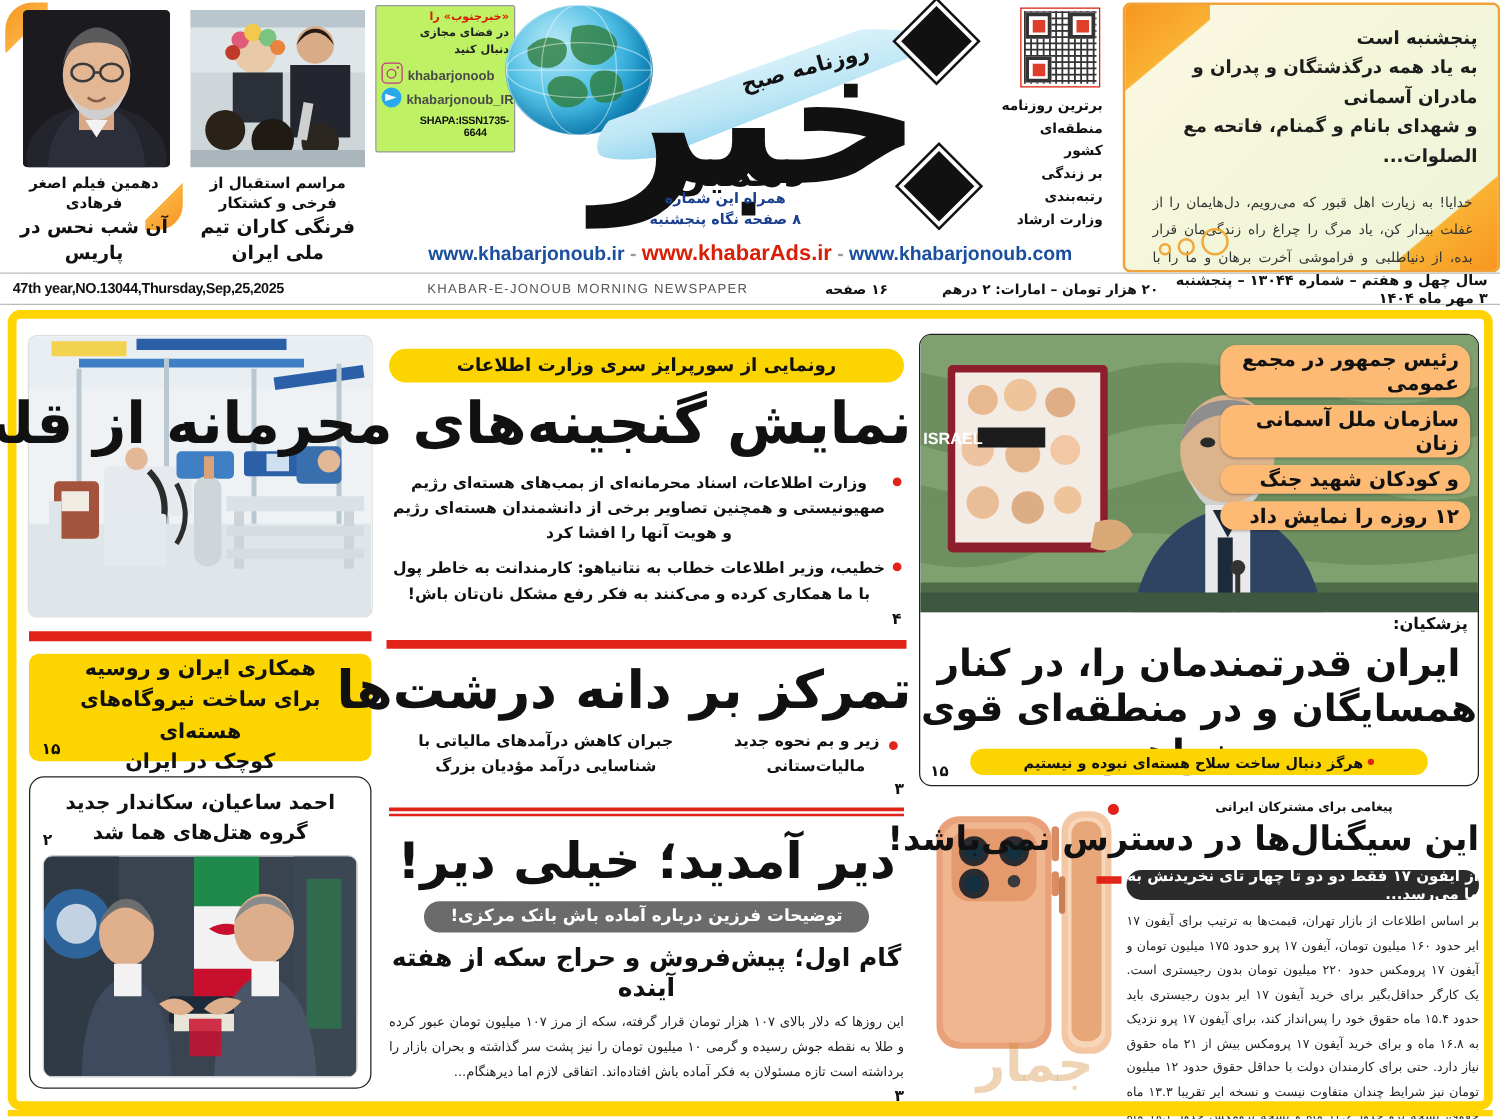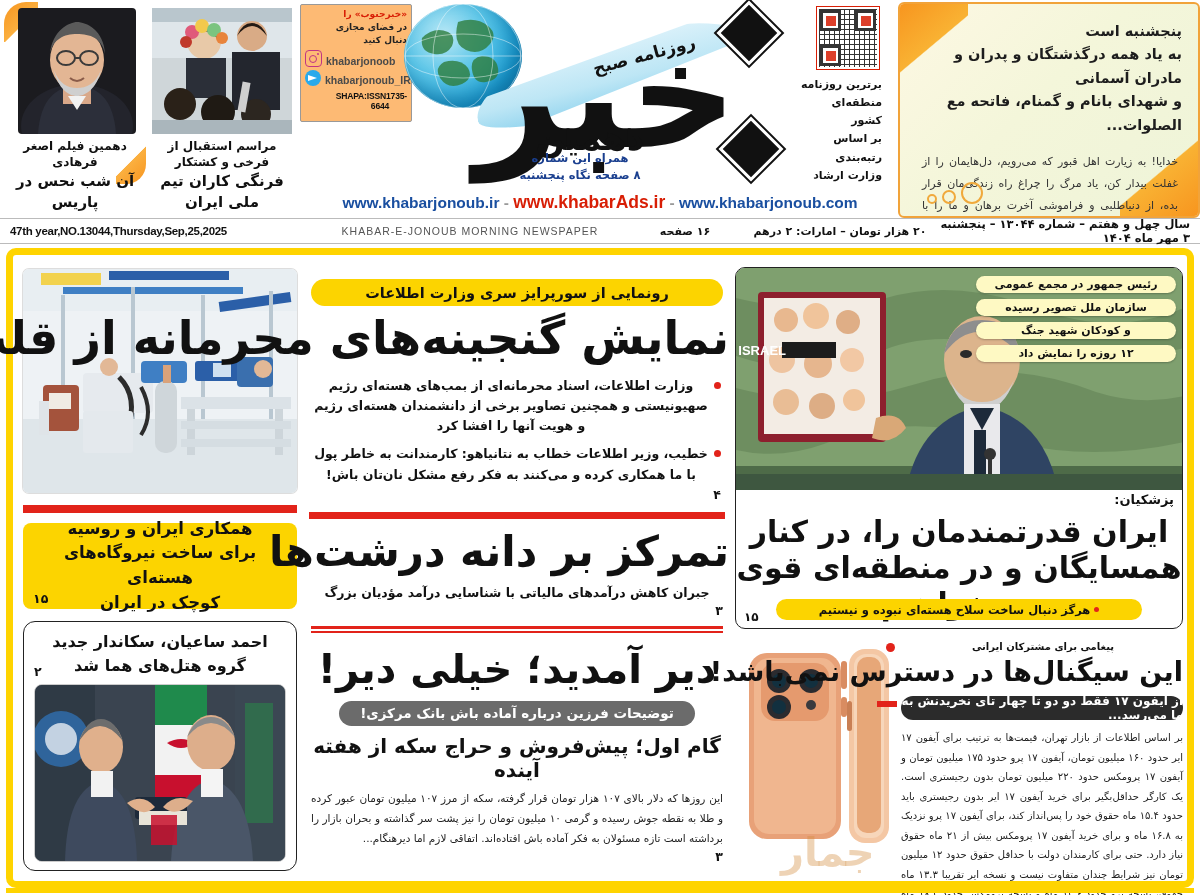--- a/index.html
+++ b/index.html
@@ -29,21 +29,21 @@
   .ph-wrestle{position:absolute;left:0;top:6px;width:140px;height:126px;overflow:hidden;}
   .promo-2 .cap{position:absolute;left:0;top:136px;width:140px;text-align:center;}
 
   .capline1{font-size:12px;font-weight:bold;line-height:1.35;}
   .capline2{font-size:15px;font-weight:bold;line-height:1.35;margin-top:1px;}
   .pagenum{font-size:14px;font-weight:bold;margin-top:3px;text-align:right;padding-right:6px;}
   .pagenum.l{text-align:left;padding-left:4px;}
 
   
   .social{position:absolute;left:300px;top:4px;width:112px;height:118px;
-     border:1px solid #999;border-radius:2px;padding:3px 4px;box-sizing:border-box;background:#fdba74;}
+     border:1px solid #999;border-radius:2px;padding:3px 4px;box-sizing:border-box;background:#bef264;}
   .social .s-top{font-size:9px;line-height:1.45;text-align:right;font-weight:bold;color:#222;}
   .social .s-top .red{color:#d81e05;}
   .social .row{display:flex;align-items:flex-end;gap:4px;margin-top:3px;direction:ltr;}
   .social .row .txt{font-size:10.5px;font-weight:bold;color:#4a4a4a;font-family:"Liberation Sans",sans-serif;}
   .ig{width:15px;height:15px;border:1.6px solid #c13584;border-radius:4px;position:relative;flex:none;}
   .ig:after{content:"";position:absolute;left:3.4px;top:3.4px;width:6px;height:6px;border:1.4px solid #c13584;border-radius:50%;}
   .ig:before{content:"";position:absolute;right:1.6px;top:1.6px;width:2px;height:2px;background:#c13584;border-radius:50%;}
   .tg{width:16px;height:16px;border-radius:50%;background:#29a9eb;position:relative;flex:none;}
   .tg:after{content:"";position:absolute;left:3px;top:5px;width:0;height:0;
      border-left:9px solid #fff;border-top:3px solid transparent;border-bottom:3px solid transparent;}
@@ -124,21 +124,21 @@
   .frame{position:absolute;left:6px;top:248px;width:1188px;height:640px;
     border:7px solid #ffd400;border-radius:10px;background:#fff;box-sizing:border-box;}
   .inner{position:absolute;inset:0;}
 
   
   .col-left{position:absolute;left:4px;top:4px;width:286px;height:618px;}
   .ph-lab{position:absolute;left:6px;top:10px;width:274px;height:224px;border-radius:6px;overflow:hidden;
      box-shadow:0 0 0 1px #ddd;}
   .redbar{position:absolute;left:6px;top:246px;width:274px;height:8px;background:#e2231a;}
   .yellowbox{position:absolute;left:6px;top:264px;width:274px;height:86px;background:#fcd400;border-radius:8px;
-     display:flex;align-items:center;justify-content:center;}
+     display:flex;justify-content:center;}
   .yellowbox .t{font-size:16.5px;font-weight:bold;line-height:1.5;text-align:center;padding:0 10px;}
   .yb-num{position:absolute;left:10px;bottom:3px;font-size:12.5px;font-weight:bold;}
   .whitecard{position:absolute;left:6px;top:362px;width:274px;height:250px;
      border:1.5px solid #222;border-radius:12px;box-sizing:border-box;padding:8px 24px 6px;background:#fff;}
   .whitecard .t{font-size:16px;font-weight:bold;line-height:1.5;text-align:center;}
   .wc-num{position:absolute;right:auto;left:10px;top:42px;font-size:12.5px;font-weight:bold;}
   .ph-hand{position:absolute;left:10px;top:62px;width:250px;height:176px;border-radius:8px;overflow:hidden;
      border:1px solid #ccc;}
 
   
@@ -168,22 +168,22 @@
   .blackpill .t{font-size:13.5px;font-weight:bold;color:#fff;}
   .head3b{font-size:20px;font-weight:bold;text-align:center;margin:8px 0 0;}
   .body3{font-size:10.5px;line-height:1.9;text-align:justify;margin:7px 6px 0;color:#222;}
 
   
   .col-right{position:absolute;left:718px;top:4px;width:456px;height:618px;}
   .rcard{position:absolute;left:4px;top:8px;width:448px;height:362px;
      border:1.5px solid #222;border-radius:10px;overflow:hidden;box-sizing:border-box;background:#fff;}
   .ph-un{position:absolute;left:0;top:0;width:448px;height:222px;overflow:hidden;}
   .callouts{position:absolute;right:6px;top:8px;width:200px;}
-  .callouts .c{background:#fef9c3;border-radius:13px;padding:2px 9px;margin-bottom:6px;
-     font-size:11px;font-weight:bold;text-align:center;box-shadow:0 1px 2px rgba(0,0,0,.25);}
+  .callouts .c{background:#fdba74;border-radius:13px;padding:2px 9px;margin-bottom:6px;
+     font-size:16px;font-weight:bold;box-shadow:0 1px 2px rgba(0,0,0,.25);}
   .attrib{position:absolute;right:8px;top:224px;font-size:13px;font-weight:bold;}
   .head4{position:absolute;left:0;right:0;top:246px;text-align:center;
      font-size:30px;font-weight:bold;line-height:1.2;}
   .ypill{position:absolute;left:40px;right:40px;bottom:8px;background:#fcd400;border-radius:11px;
      height:21px;display:flex;align-items:center;justify-content:center;}
   .ypill .t{font-size:11.5px;font-weight:bold;}
   .ypill .dot{width:5px;height:5px;margin:0 0 0 4px;}
   .rc-num{position:absolute;left:8px;bottom:4px;font-size:12px;font-weight:bold;}
 
   .rlower{position:absolute;left:4px;top:378px;width:448px;height:240px;}
@@ -328,21 +328,21 @@
             <i></i>
           </span>
         <span class="eye" style="left:1px;bottom:1px">
             <i></i>
           </span>
       </div>
     </div>
     <div class="ministry">
       <span>برترین روزنامه</span><br>
       <span>منطقه‌ای کشور</span><br>
-      <span>بر اساس</span><br>
+      <span>بر زندگی</span><br>
       <span>رتبه‌بندی</span><br>
       <span>وزارت ارشاد</span>
     </div>
 
     <div class="prayer">
       <div class="corner-tl"></div>
       <div class="corner-br"></div>
       <div class="hl" style="white-space:pre-line">پنجشنبه است
 به یاد همه درگذشتگان و پدران و مادران آسمانی
 و شهدای بانام و گمنام، فاتحه مع الصلوات...</div>
@@ -463,20 +463,24 @@
           <div class="bline b2">
             <span class="dot"></span>
             <span class="btext">خطیب، وزیر اطلاعات خطاب به نتانیاهو: کارمندانت به خاطر پول با ما همکاری کرده و می‌کنند به فکر رفع مشکل نان‌تان باش!</span>
           </div>
           <div class="num-small">۴</div>
         </div>
         <div class="rule-red"></div>
 
         <div class="head2">تمرکز بر دانه درشت‌ها</div>
         <div class="sub2">
+          <div class="c">
+            <span class="dot" style="display:inline-block;vertical-align:middle;margin-left:3px"></span>
+            <span>زیر و بم نحوه جدید مالیات‌ستانی</span>
+          </div>
           <div class="c">جبران کاهش درآمدهای مالیاتی با شناسایی درآمد مؤدیان بزرگ</div>
         </div>
         <div class="num-small" style="margin:0 6px">۳</div>
         <div class="rule-thin"></div>
         <div class="rule-thin2"></div>
 
         <div class="head3">دیر آمدید؛ خیلی دیر!</div>
         <div class="blackpill">
           <div class="t">توضیحات فرزین درباره آماده باش بانک مرکزی!</div>
         </div>
@@ -526,21 +530,21 @@
               <path d="M234 140 l12 22 l12 -22z" fill="#1d2a3a"></path>
               <rect x="238" y="162" width="12" height="60" fill="#1d2a3a"></rect>
 
               <rect x="252" y="186" width="4" height="36" fill="#333"></rect>
               <circle cx="254" cy="186" r="6" fill="#333"></circle>
               <rect x="0" y="206" width="448" height="16" fill="#3e5740"></rect>
             </svg>
           </div>
           <div class="callouts">
             <div class="c">رئیس جمهور در مجمع عمومی</div>
-            <div class="c">سازمان ملل تصویر رسیده</div>
+            <div class="c">سازمان ملل آسمانی زنان</div>
             <div class="c">و کودکان شهید جنگ</div>
             <div class="c">۱۲ روزه را نمایش داد</div>
           </div>
           <div class="attrib">پزشکیان:</div>
           <div class="head4">ایران قدرتمندمان را، در کنار همسایگان و در منطقه‌ای قوی می‌خواهیم</div>
           <div class="ypill">
             <span class="dot"></span>
             <span class="t">هرگز دنبال ساخت سلاح هسته‌ای نبوده و نیستیم</span>
           </div>
           <div class="rc-num">۱۵</div>

